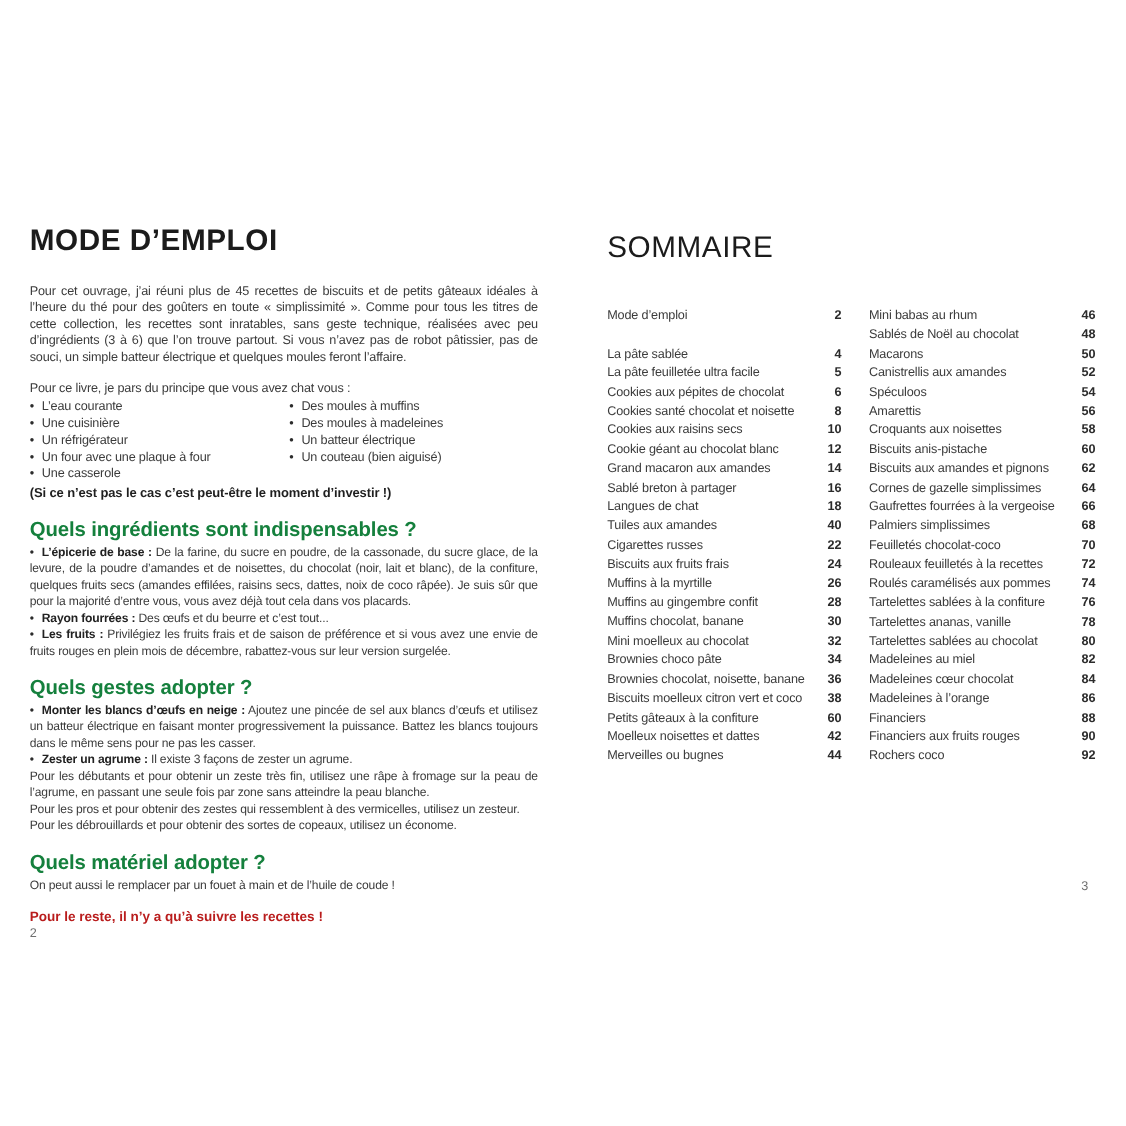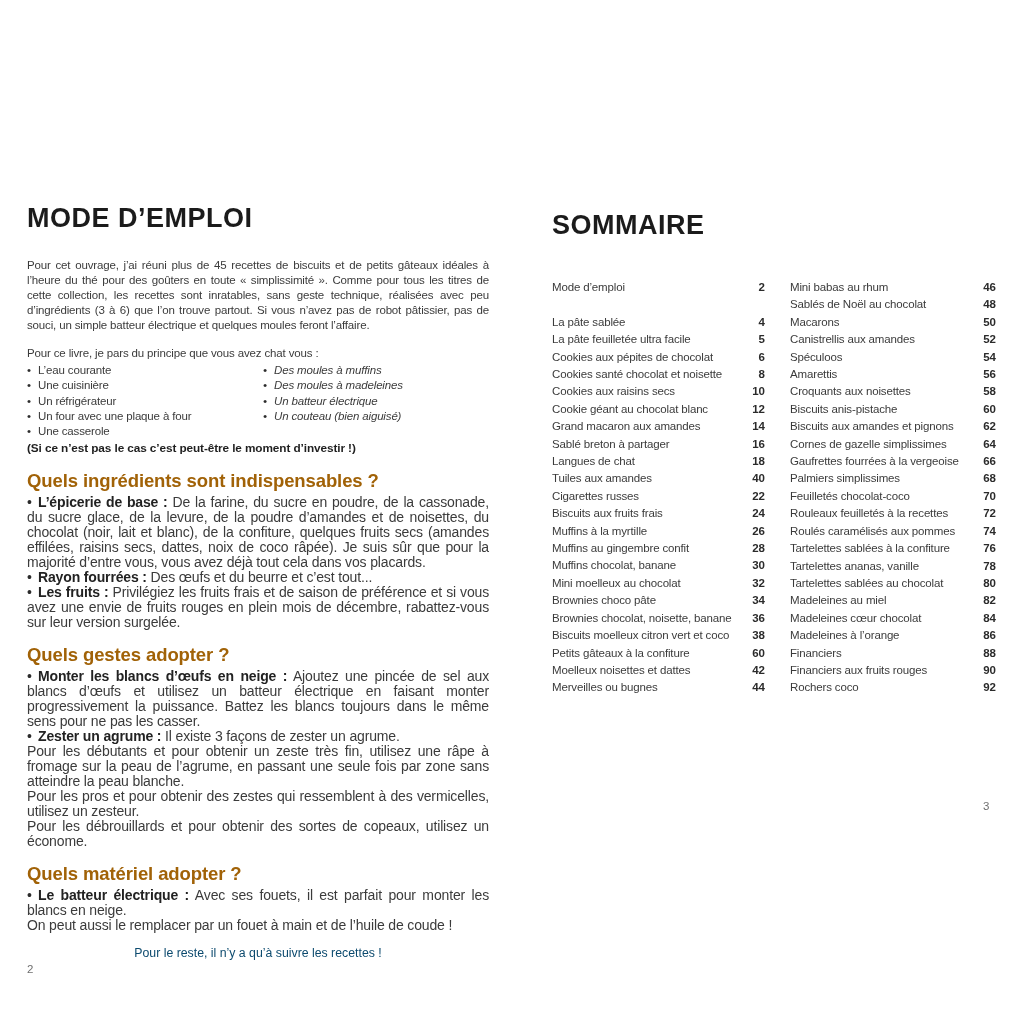--- a/index.html
+++ b/index.html
@@ -19,52 +19,52 @@
     font-weight:900;color:#1b1b1b;letter-spacing:.5px;
   }
   .body-text{
     font-size:11.5px;line-height:15px;letter-spacing:-.15px;
     text-align:justify;color:#3b3b3b;margin:0 0 13px 0;
   }
   .principle{margin:0 0 2px 0;text-align:left;}
   .equip{display:flex;margin:0 0 2px 0;}
   .equip-col{list-style:none;margin:0;padding:0;}
   .equip-col.c1{width:236px;}
-  .equip-col.c2{flex:1;font-style:italic;}
+  .equip-col.c2{flex:1;}
   .equip-col li{
     font-size:11.5px;line-height:15.3px;letter-spacing:-.15px;color:#3b3b3b;
   }
   .blt{display:inline-block;width:11px;color:#2c2c2c;}
   .invest{
     font-size:11.8px;line-height:15px;font-weight:700;color:#1f1f1f;
     letter-spacing:-.1px;margin:1px 0 0 0;
   }
   h2.sec-heading{
     margin:14px 0 4px 0;
-    font-size:18.5px;line-height:21px;font-weight:800;color:#a16207;
+    font-size:18.5px;line-height:21px;font-weight:800;color:#15803d;
     letter-spacing:-.1px;
   }
   .block{
-    font-size:14px;line-height:15px;letter-spacing:-.15px;
+    font-size:11px;line-height:15px;letter-spacing:-.15px;
     text-align:justify;color:#3b3b3b;margin:0;
   }
   .block .lead{font-weight:700;color:#222222;}
   .closing{
     margin:13px 0 0 0;
-    font-size:12.3px;line-height:15px;font-weight:400;color:#0c4a6e;text-align:center;
+    font-size:12.3px;line-height:15px;font-weight:700;color:#b91c1c;
   }
   .folio{
     font-size:11.5px;color:#6f6f6f;line-height:14px;margin-top:1px;
   }
   .folio-right{position:absolute;left:983px;top:798px;}
 
   h1.toc-title{
     margin:0 0 40px 0;
     font-size:27px;line-height:27px;
-    font-weight:700;color:#1b1b1b;letter-spacing:.5px;
+    font-weight:400;color:#1b1b1b;letter-spacing:.5px;
   }
   .toc{display:flex;}
   .toc-col{display:flex;flex-direction:column;}
   .toc-col.c1{width:213px;margin-right:25px;}
   .toc-col.c2{width:206px;}
   .toc-row{
     display:flex;align-items:baseline;min-height:17.4px;line-height:17.4px;
   }
   .toc-label{
     flex:1;font-size:11.5px;letter-spacing:-.15px;color:#3b3b3b;
@@ -139,21 +139,20 @@
 
           <p class="block no-lead"> <span>Pour les pros et pour obtenir des zestes qui ressemblent à des vermicelles, utilisez un zesteur.</span></p>
 
           <p class="block no-lead"> <span>Pour les débrouillards et pour obtenir des sortes de copeaux, utilisez un économe.</span></p>
 
       </section>
 
       <section>
         <h2 class="sec-heading">Quels matériel adopter ?</h2>
 
-          <p class="block"><span class="blt">•</span><span class="lead">Le batteur électrique :</span> <span>Avec ses fouets, il est parfait pour monter les blancs en neige.</span></p>
 
           <p class="block no-lead"> <span>On peut aussi le remplacer par un fouet à main et de l’huile de coude !</span></p>
 
       </section>
 
   </div>
 
   <p class="closing">Pour le reste, il n’y a qu’à suivre les recettes !</p>
 
   <div class="folio">2</div>

